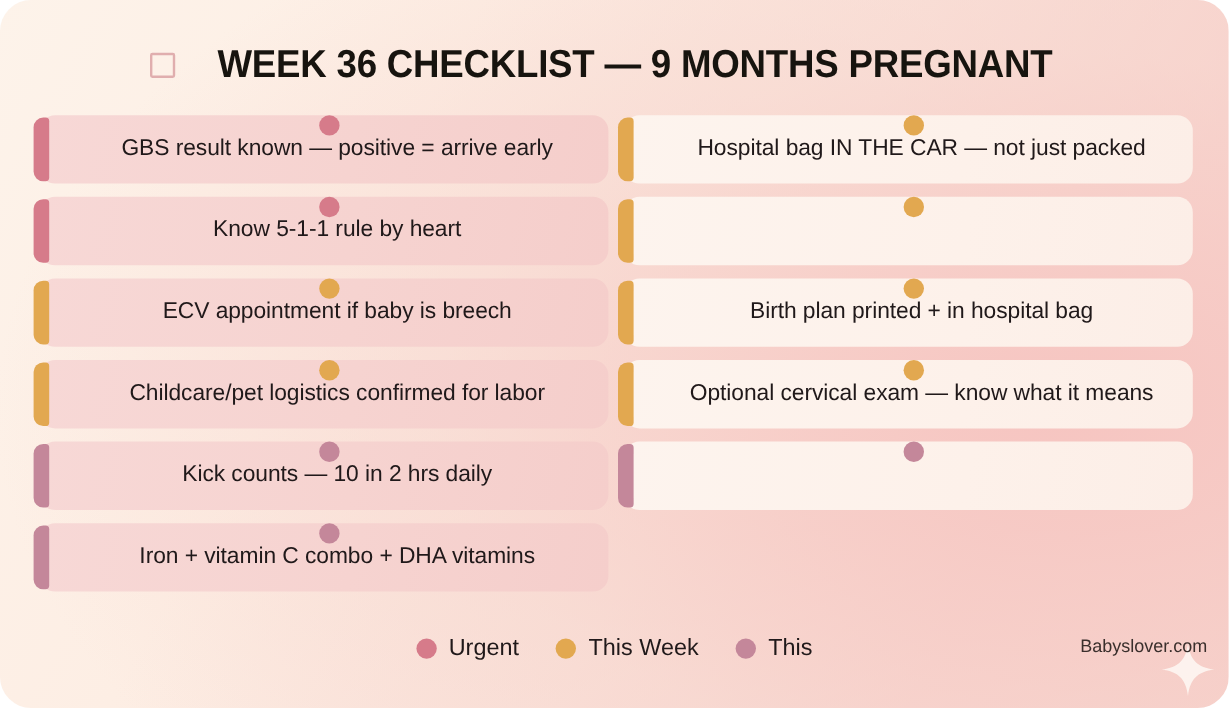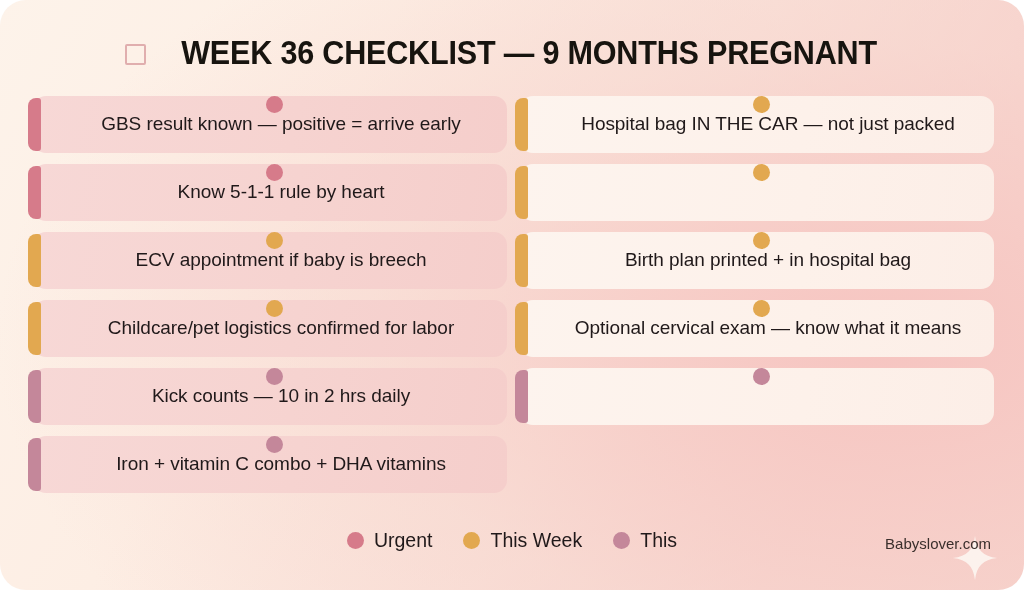--- a/index.html
+++ b/index.html
@@ -157,24 +157,24 @@
   }
   .legend-label {
     font-size: 19.5px;
     color: #20191a;
     white-space: nowrap;
   }
 
   
   #watermark {
     position: absolute;
-    right: 33px;
+    right: 18px;
     top: 524px;
     display: flex;
-    align-items: flex-end;
+    align-items: center;
     height: 28px;
   }
   #watermark-text {
     font-size: 15px;
     color: #3a2f2c;
     white-space: nowrap;
     position: relative;
     z-index: 2;
   }
   #sparkle-icon {

